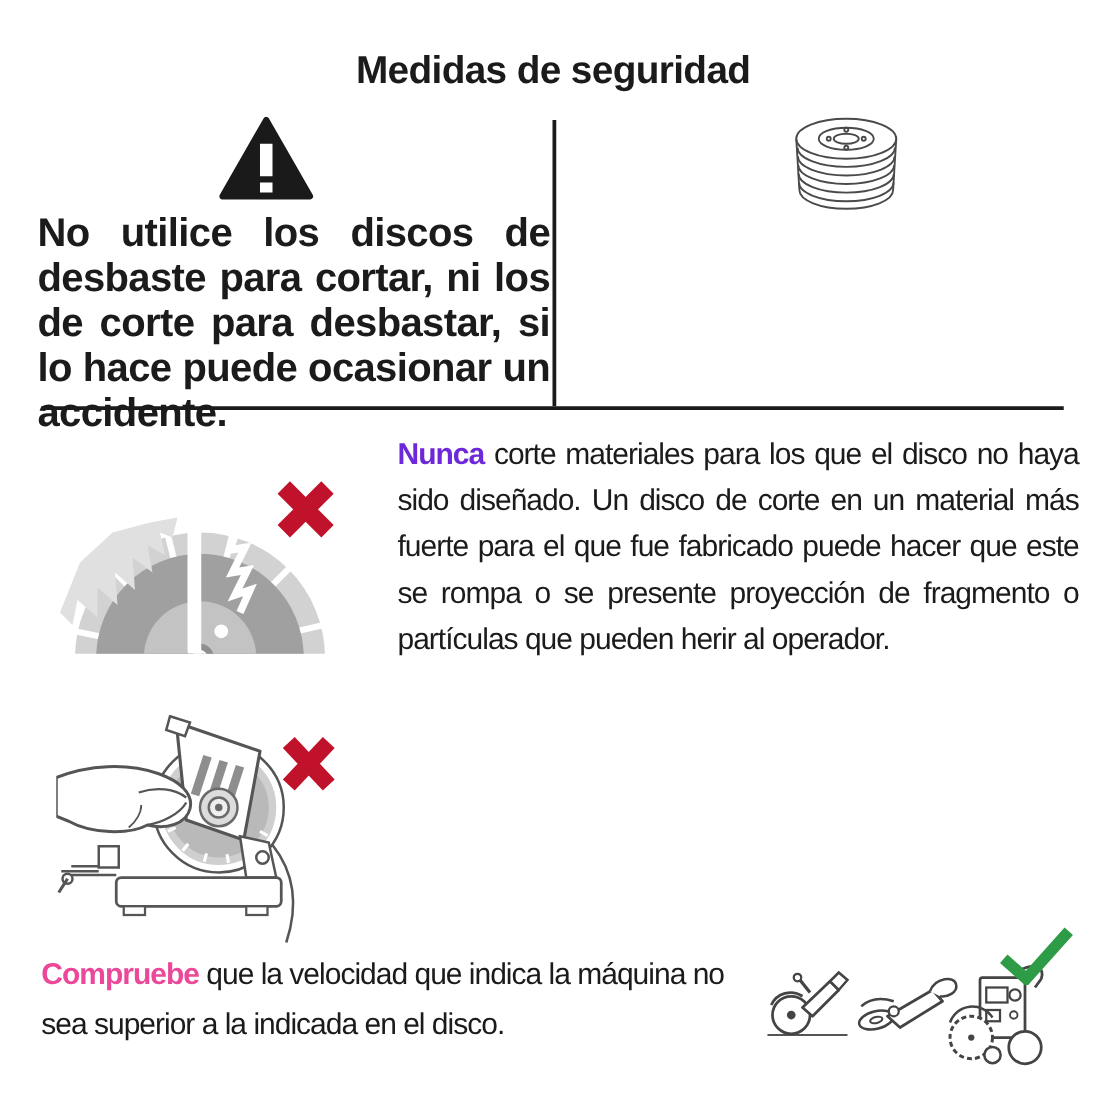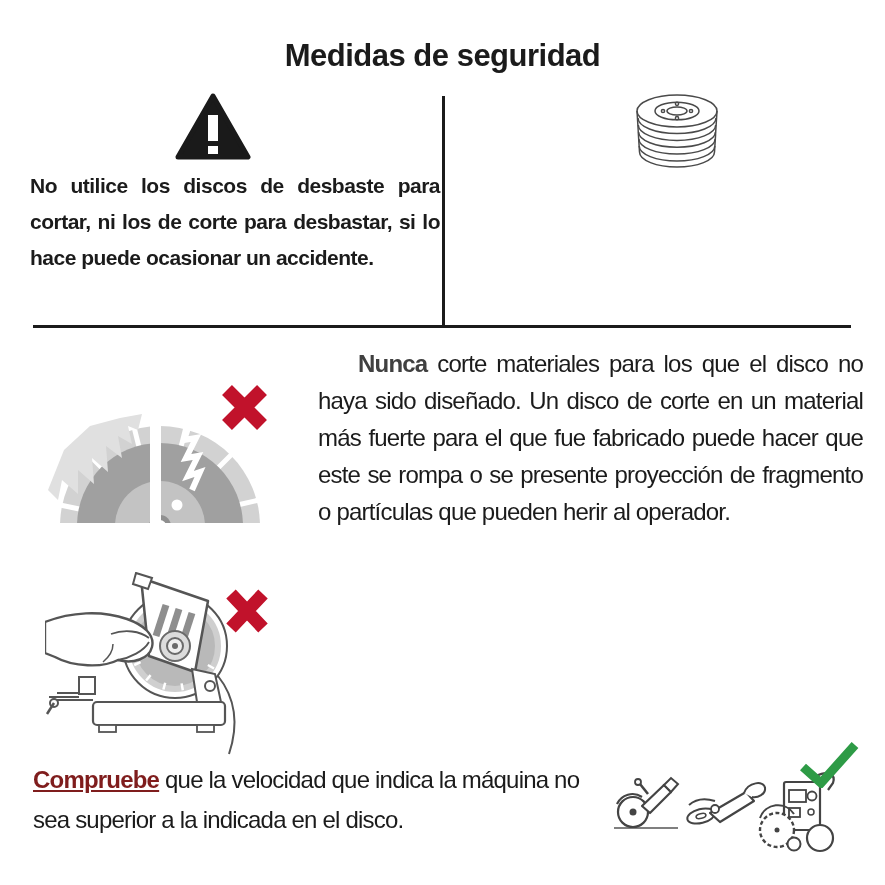--- a/index.html
+++ b/index.html
@@ -2,30 +2,30 @@
 <html><head>
 <meta charset="utf-8">
 <style>
   html,body{margin:0;padding:0;background:#fff;}
   body{font-family:"Liberation Sans",sans-serif;color:#1b1b1b;}
   .page{position:relative;width:885px;height:885px;background:#fff;overflow:hidden;}
   .abs{position:absolute;margin:0;}
   .title{left:0;top:38px;width:885px;text-align:center;font-size:31px;font-weight:700;letter-spacing:-0.5px;}
   .vdiv{left:442px;top:96px;width:3px;height:229px;background:#1b1b1b;}
   .hdiv{left:33px;top:325px;width:818px;height:3px;background:#1b1b1b;}
-  .coltext{font-weight:700;font-size:21px;line-height:36px;text-align:justify;letter-spacing:-0.5px;}
+  .coltext{font-weight:700;font-size:32px;line-height:36px;text-align:justify;letter-spacing:-0.5px;}
   .col-left{left:30px;top:168px;width:410px;}
   .col-right{left:478px;top:168px;width:384px;}
   .paragraph{font-size:24px;line-height:37px;text-align:justify;letter-spacing:-0.8px;}
   .sec1{left:318px;top:345px;width:545px;}
   .sec2{left:318px;top:603px;width:545px;}
   .bottom-text{left:33px;top:760px;width:578px;text-align:left;line-height:40px;}
   .kw{font-weight:700;}
-  .kw.red{color:#404040;margin-left:40px;}
-  .kw.green{color:#7f1d1d;text-decoration:underline;}
+  .kw.red{color:#6d28d9;}
+  .kw.green{color:#ec4899;}
   .icon-triangle{left:175px;top:93px;width:76px;height:70px;}
   .icon-discs{left:630px;top:88px;width:94px;height:82px;}
   .img-broken{left:40px;top:378px;width:250px;height:168px;}
   .img-saw{left:45px;top:572px;width:250px;height:192px;}
   .icon-g1{left:612px;top:772px;width:70px;height:62px;}
   .icon-g2{left:684px;top:772px;width:86px;height:58px;}
   .icon-fs{left:756px;top:766px;width:84px;height:90px;}
   .icon-check{left:798px;top:740px;width:62px;height:48px;}
   svg{display:block;width:100%;height:100%;}
 </style>

